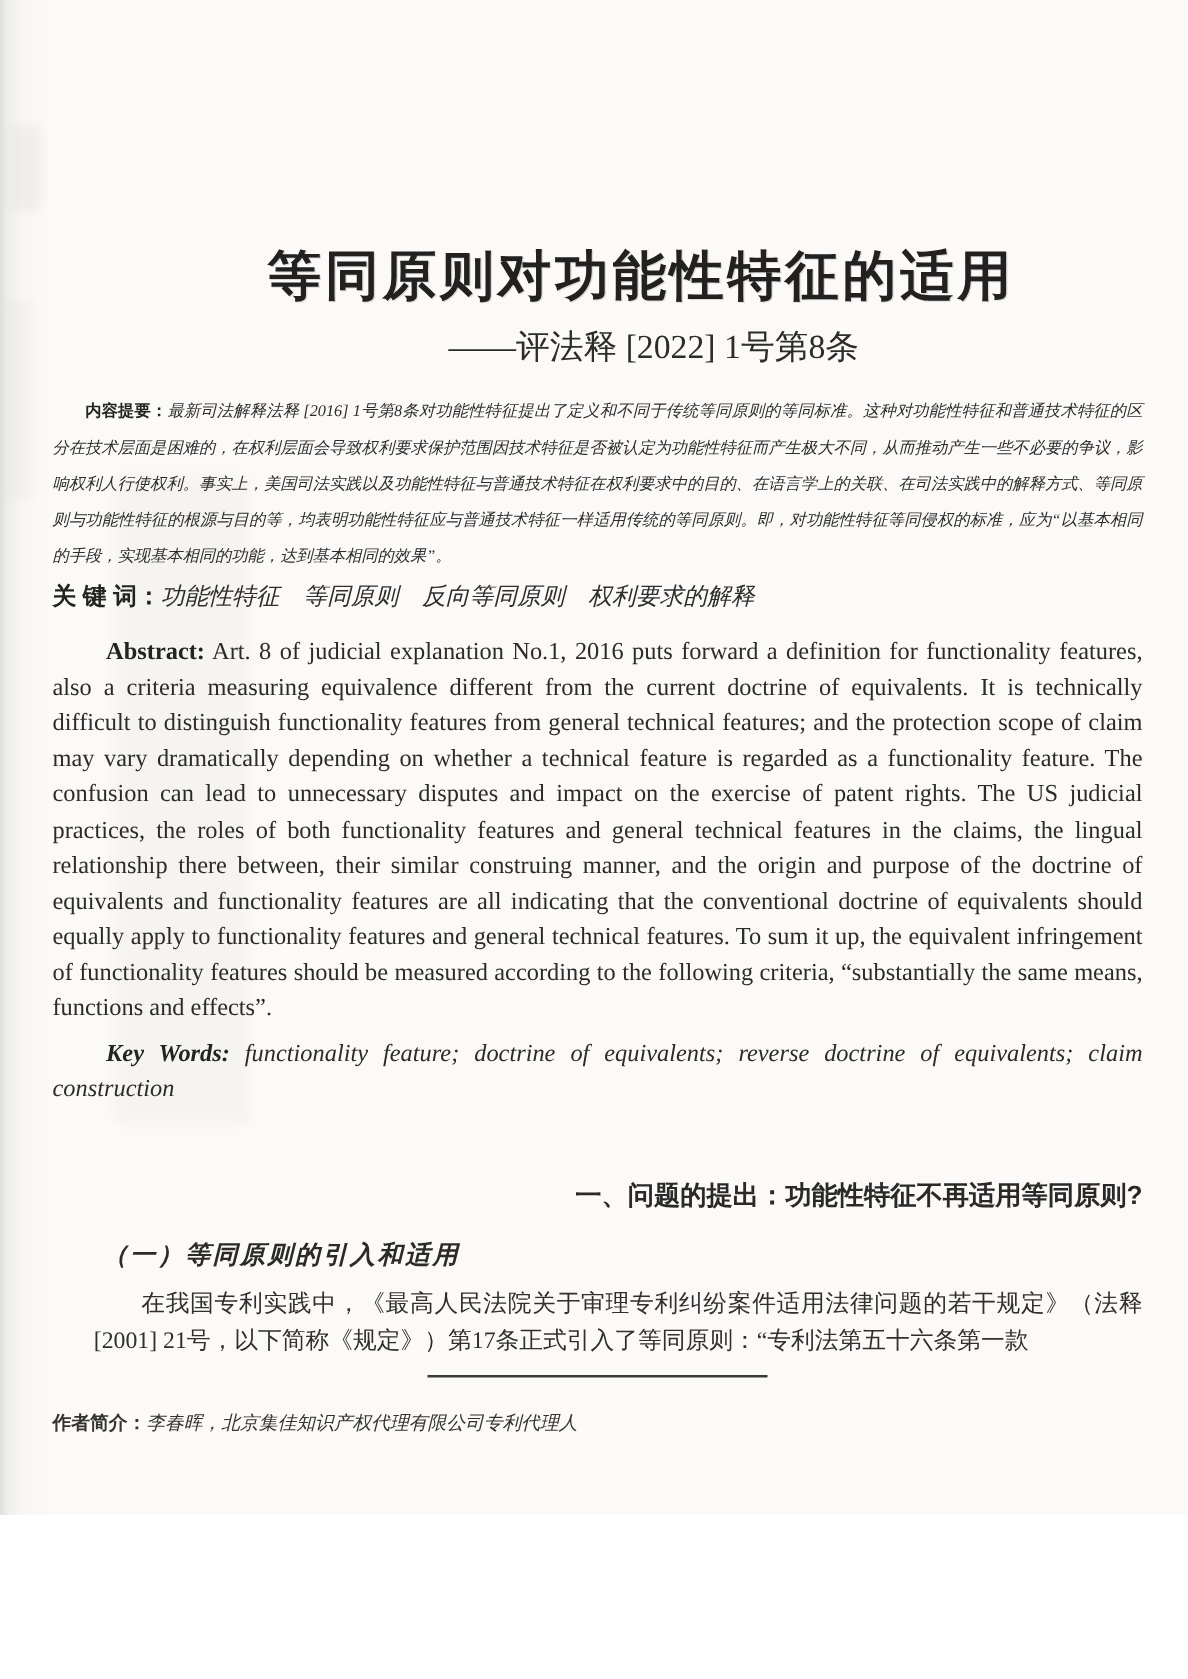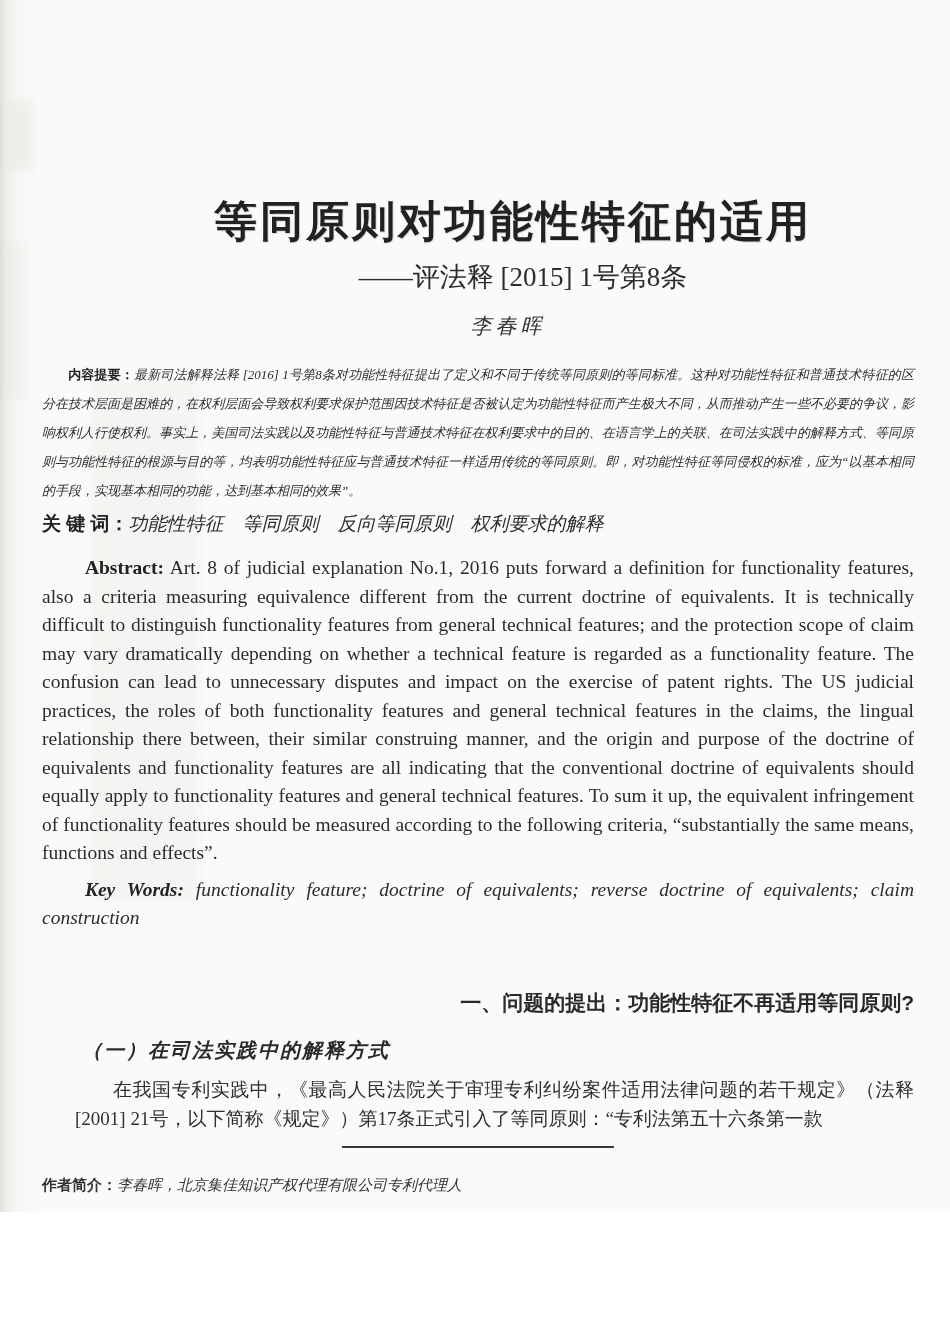--- a/index.html
+++ b/index.html
@@ -166,35 +166,34 @@
 <body>
 
 <div class="scan-page">
   <div class="ghost g1"></div>
   <div class="ghost g2"></div>
   <div class="ghost g3"></div>
 
   <div class="content">
 
     <h1 class="title">等同原则对功能性特征的适用</h1>
-    <div class="subtitle">——评法释 [2015] 1号第8条</div>
-    <div class="author">李春晖</div>
+    <div class="subtitle">——评法释 [2022] 1号第8条</div>
 
     <p class="cn-abstract"><span class="lead-indent"></span><span class="label-cn">内容提要：</span><span>最新司法解释法释 [2016] 1号第8条对功能性特征提出了定义和不同于传统等同原则的等同标准。这种对功能性特征和普通技术特征的区分在技术层面是困难的，在权利层面会导致权利要求保护范围因技术特征是否被认定为功能性特征而产生极大不同，从而推动产生一些不必要的争议，影响权利人行使权利。事实上，美国司法实践以及功能性特征与普通技术特征在权利要求中的目的、在语言学上的关联、在司法实践中的解释方式、等同原则与功能性特征的根源与目的等，均表明功能性特征应与普通技术特征一样适用传统的等同原则。即，对功能性特征等同侵权的标准，应为“以基本相同的手段，实现基本相同的功能，达到基本相同的效果”。</span></p>
 
     <p class="cn-keywords"><span class="lead-indent"></span><span class="label-cn">关 键 词：</span><span>功能性特征　等同原则　反向等同原则　权利要求的解释</span></p>
 
     <p class="en-abstract"><span class="lead-indent"></span><span class="label-en">Abstract:</span> <span>Art. 8 of judicial explanation No.1, 2016 puts forward a definition for functionality features, also a criteria measuring equivalence different from the current doctrine of equivalents. It is technically difficult to distinguish functionality features from general technical features; and the protection scope of claim may vary dramatically depending on whether a technical feature is regarded as a functionality feature. The confusion can lead to unnecessary disputes and impact on the exercise of patent rights. The US judicial practices, the roles of both functionality features and general technical features in the claims, the lingual relationship there between, their similar construing manner, and the origin and purpose of the doctrine of equivalents and functionality features are all indicating that the conventional doctrine of equivalents should equally apply to functionality features and general technical features. To sum it up, the equivalent infringement of functionality features should be measured according to the following criteria, “substantially the same means, functions and effects”.</span></p>
 
     <p class="en-keywords"><span class="lead-indent"></span><span class="label-en">Key Words:</span> <span>functionality feature; doctrine of equivalents; reverse doctrine of equivalents; claim construction</span></p>
 
     <div class="columns">
       <div class="col">
         <h2 class="section-heading">一、问题的提出：功能性特征不再适用等同原则?</h2>
-        <h3 class="subsection-heading">（一）在司法实践中的解释方式</h3>
+        <h3 class="subsection-heading">（一）等同原则的引入和适用</h3>
         <p class="col-body indent">在我国专利实践中，《最高人民法院关于审理专利纠纷案件适用法律问题的若干规定》（法释 [2001] 21号，以下简称《规定》）第17条正式引入了等同原则：“专利法第五十六条第一款</p>
 
         <hr class="footnote-rule">
       </div>
 
     </div>
 
     <div class="footnotes">
       <p class="footnote-line"><span class="footnote-bio-label">作者简介：</span><span class="footnote-bio-text">李春晖，北京集佳知识产权代理有限公司专利代理人</span></p>
 

